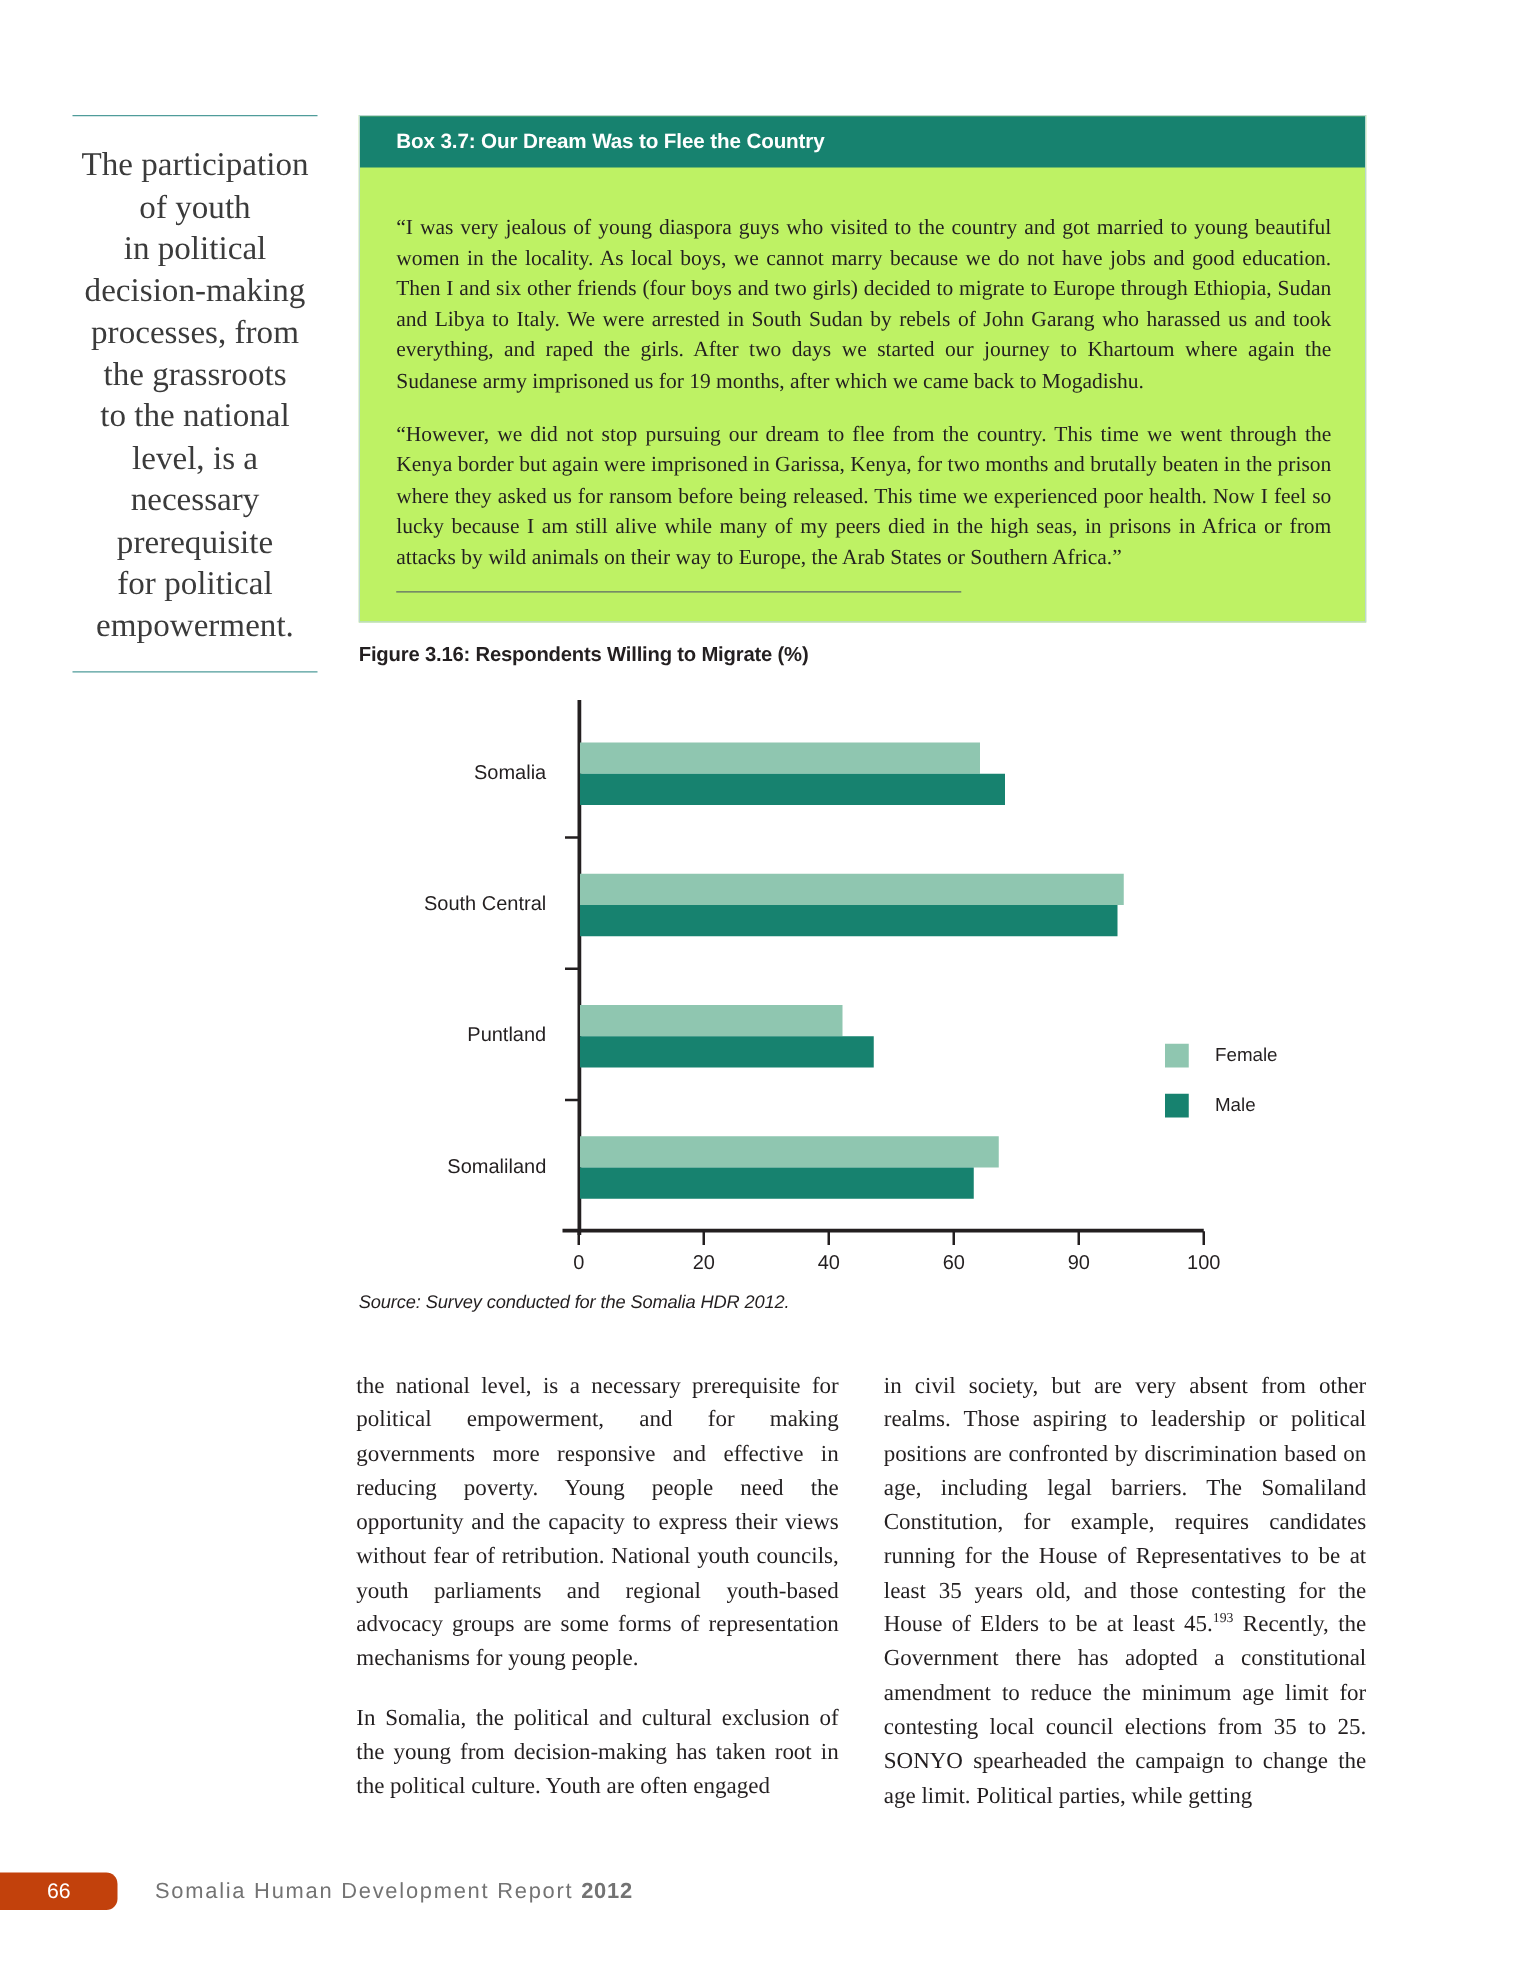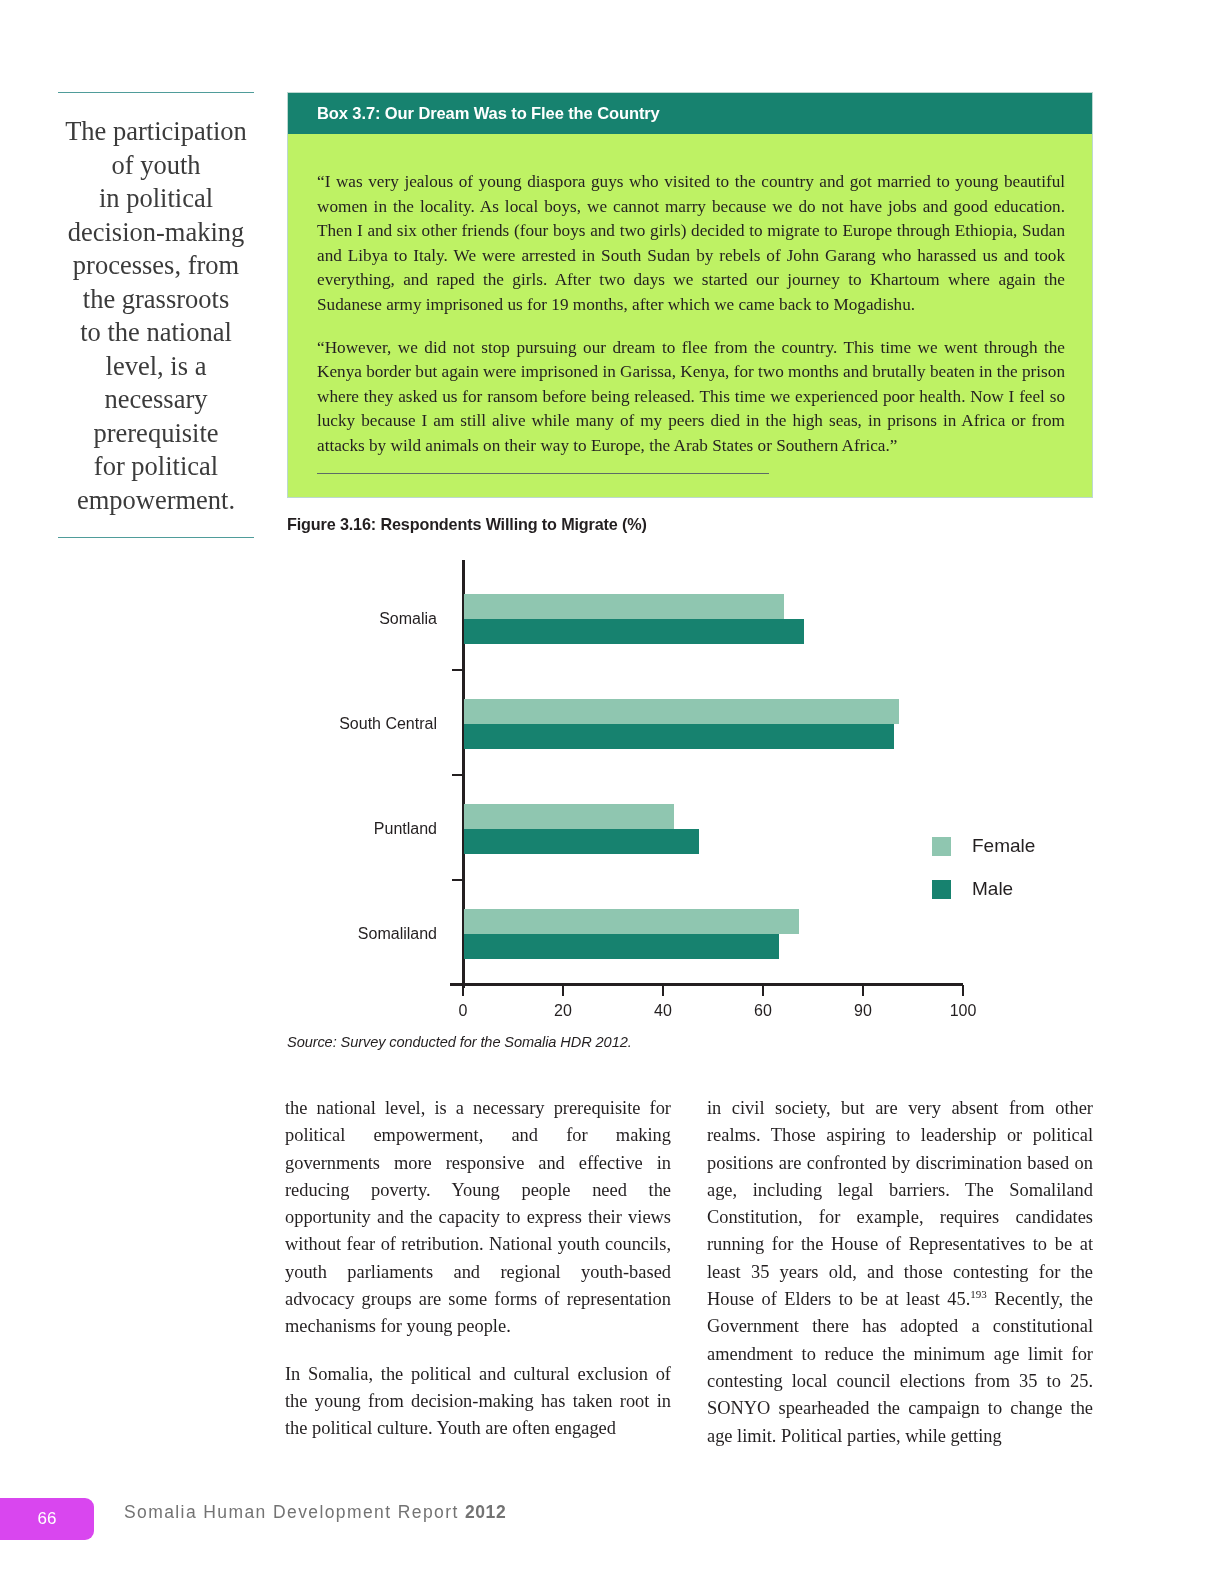--- a/index.html
+++ b/index.html
@@ -166,21 +166,21 @@
     align-items: center;
     margin-bottom: 21px;
   }
   .legend-swatch {
     width: 19px;
     height: 19px;
     margin-right: 21px;
   }
   .legend-label {
     font-family: "Liberation Sans", sans-serif;
-    font-size: 19px;
+    font-size: 15px;
     color: #231f20;
   }
 
   .fig-source {
     position: absolute;
     left: 287px;
     top: 1034px;
     font-family: "Liberation Sans", sans-serif;
     font-style: italic;
     font-size: 14.6px;
@@ -217,22 +217,22 @@
     left: 0;
     top: 1498px;
     width: 1219px;
     height: 34px;
   }
   .footer-pagetag {
     position: absolute;
     left: 0;
     top: 0;
     width: 94px;
-    height: 42px;
-    background: #d946ef;
+    height: 30px;
+    background: #c2410c;
     border-radius: 0 9px 9px 0;
     color: #ffffff;
     font-family: "Liberation Sans", sans-serif;
     font-size: 17px;
     display: flex;
     align-items: center;
     justify-content: center;
   }
   .footer-title {
     position: absolute;

